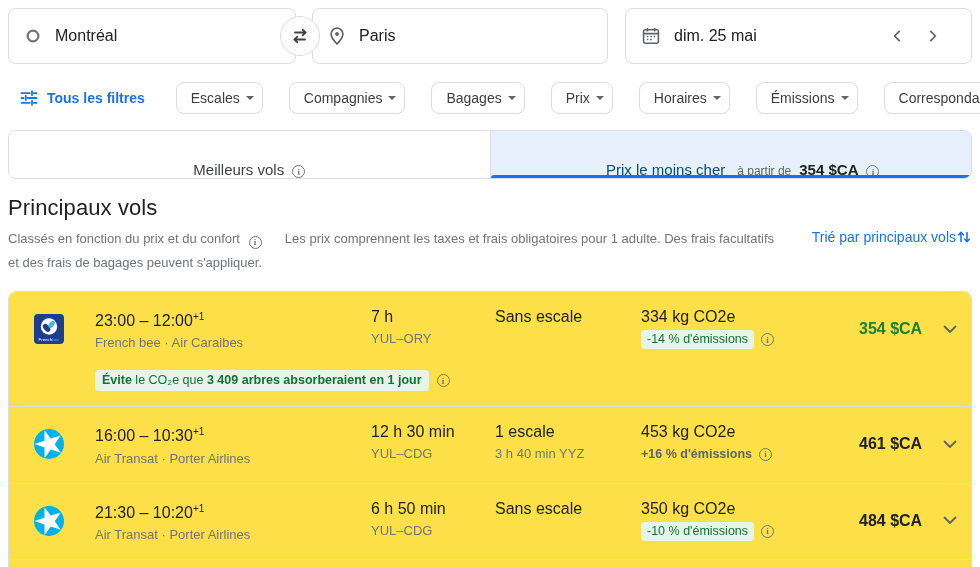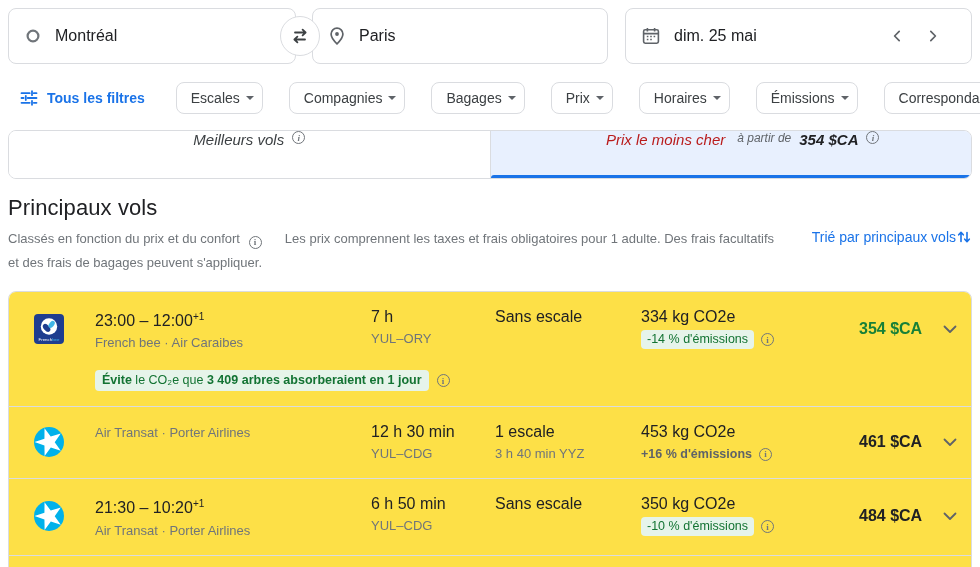--- a/index.html
+++ b/index.html
@@ -53,30 +53,30 @@
     width:0; height:0; margin-left:6px;
     border-left:4px solid transparent; border-right:4px solid transparent;
     border-top:4.5px solid #5f6368;
   }
   
   .tabs {
     margin:4px 8px 0 8px; display:flex; height:49px;
     border:1px solid #dadce0; border-radius:8px; overflow:hidden; background:#fff;
   }
   .tab {
-    flex:1; display:flex; align-items:flex-start; justify-content:center; gap:8px;
-    font-size:15px; cursor:pointer; position:relative; background:#fff;font-style:italic;
+    flex:1; display:flex; align-items:flex-end; justify-content:center; gap:8px;
+    font-size:15px; cursor:pointer; position:relative; background:#fff;
   }
   .tab-best { border-right:1px solid #dadce0; color:#3c4043; font-weight:500; }
   .tab-cheapest { background:#e8f0fe; }
   .tab-cheapest::after {
     content:""; position:absolute; left:0; right:0; bottom:0; height:3px;
     background:#1a73e8; border-radius:3px 3px 0 0;
   }
-  .tab-cheapest .tab-label { color:#b91c1c; font-weight:500;margin-left:24px; }
+  .tab-cheapest .tab-label { color:#0c4a6e; font-weight:500;margin-left:24px; }
   .tab-cheapest .from { font-size:12px; color:#5f6368; margin-left:4px; }
   .tab-cheapest .from-price { font-size:15px; font-weight:700; color:#202124; }
   
   .results-head { padding:16px 8px 12px 8px; }
   .results-title { font-size:22px; font-weight:500; color:#202124; letter-spacing:.1px; }
   .results-sub { display:flex; align-items:flex-start; margin-top:6px; }
   .sub-text { width:772px; font-size:13px; color:#70757a; line-height:24px; }
   .sub-text .gap { display:inline-block; width:16px; }
   .sort-link {
     margin-left:auto; display:inline-flex; align-items:center; gap:0;
@@ -317,20 +317,21 @@
               <circle cx="15" cy="15" r="15"></circle>
             </clipPath>
           </defs>
     <circle cx="15" cy="15" r="15" fill="#00b1ea"></circle>
     <g clip-path="url(#atclip)" transform="rotate(-18 15 15)">
       <path d="M15 0.5 18.3 10.4 28.8 10.6 20.4 16.9 23.5 26.9 15 20.9 6.5 26.9 9.6 16.9 1.2 10.6 11.7 10.4 Z" fill="#fff"></path>
     </g>
   </svg>
 </div>
     <div class="cell">
+      <div class="main-line"><span>16:00 – 10:30</span><sup>+1</sup></div>
       <div class="sub-line">Air Transat · Porter Airlines</div>
     </div>
     <div class="cell">
       <div class="plain-line">12 h 30 min</div>
       <div class="sub-line">YUL–CDG</div>
     </div>
     <div class="cell">
       <div class="plain-line">1 escale</div>
       <div class="sub-line">3 h 40 min YYZ</div>
     </div>

